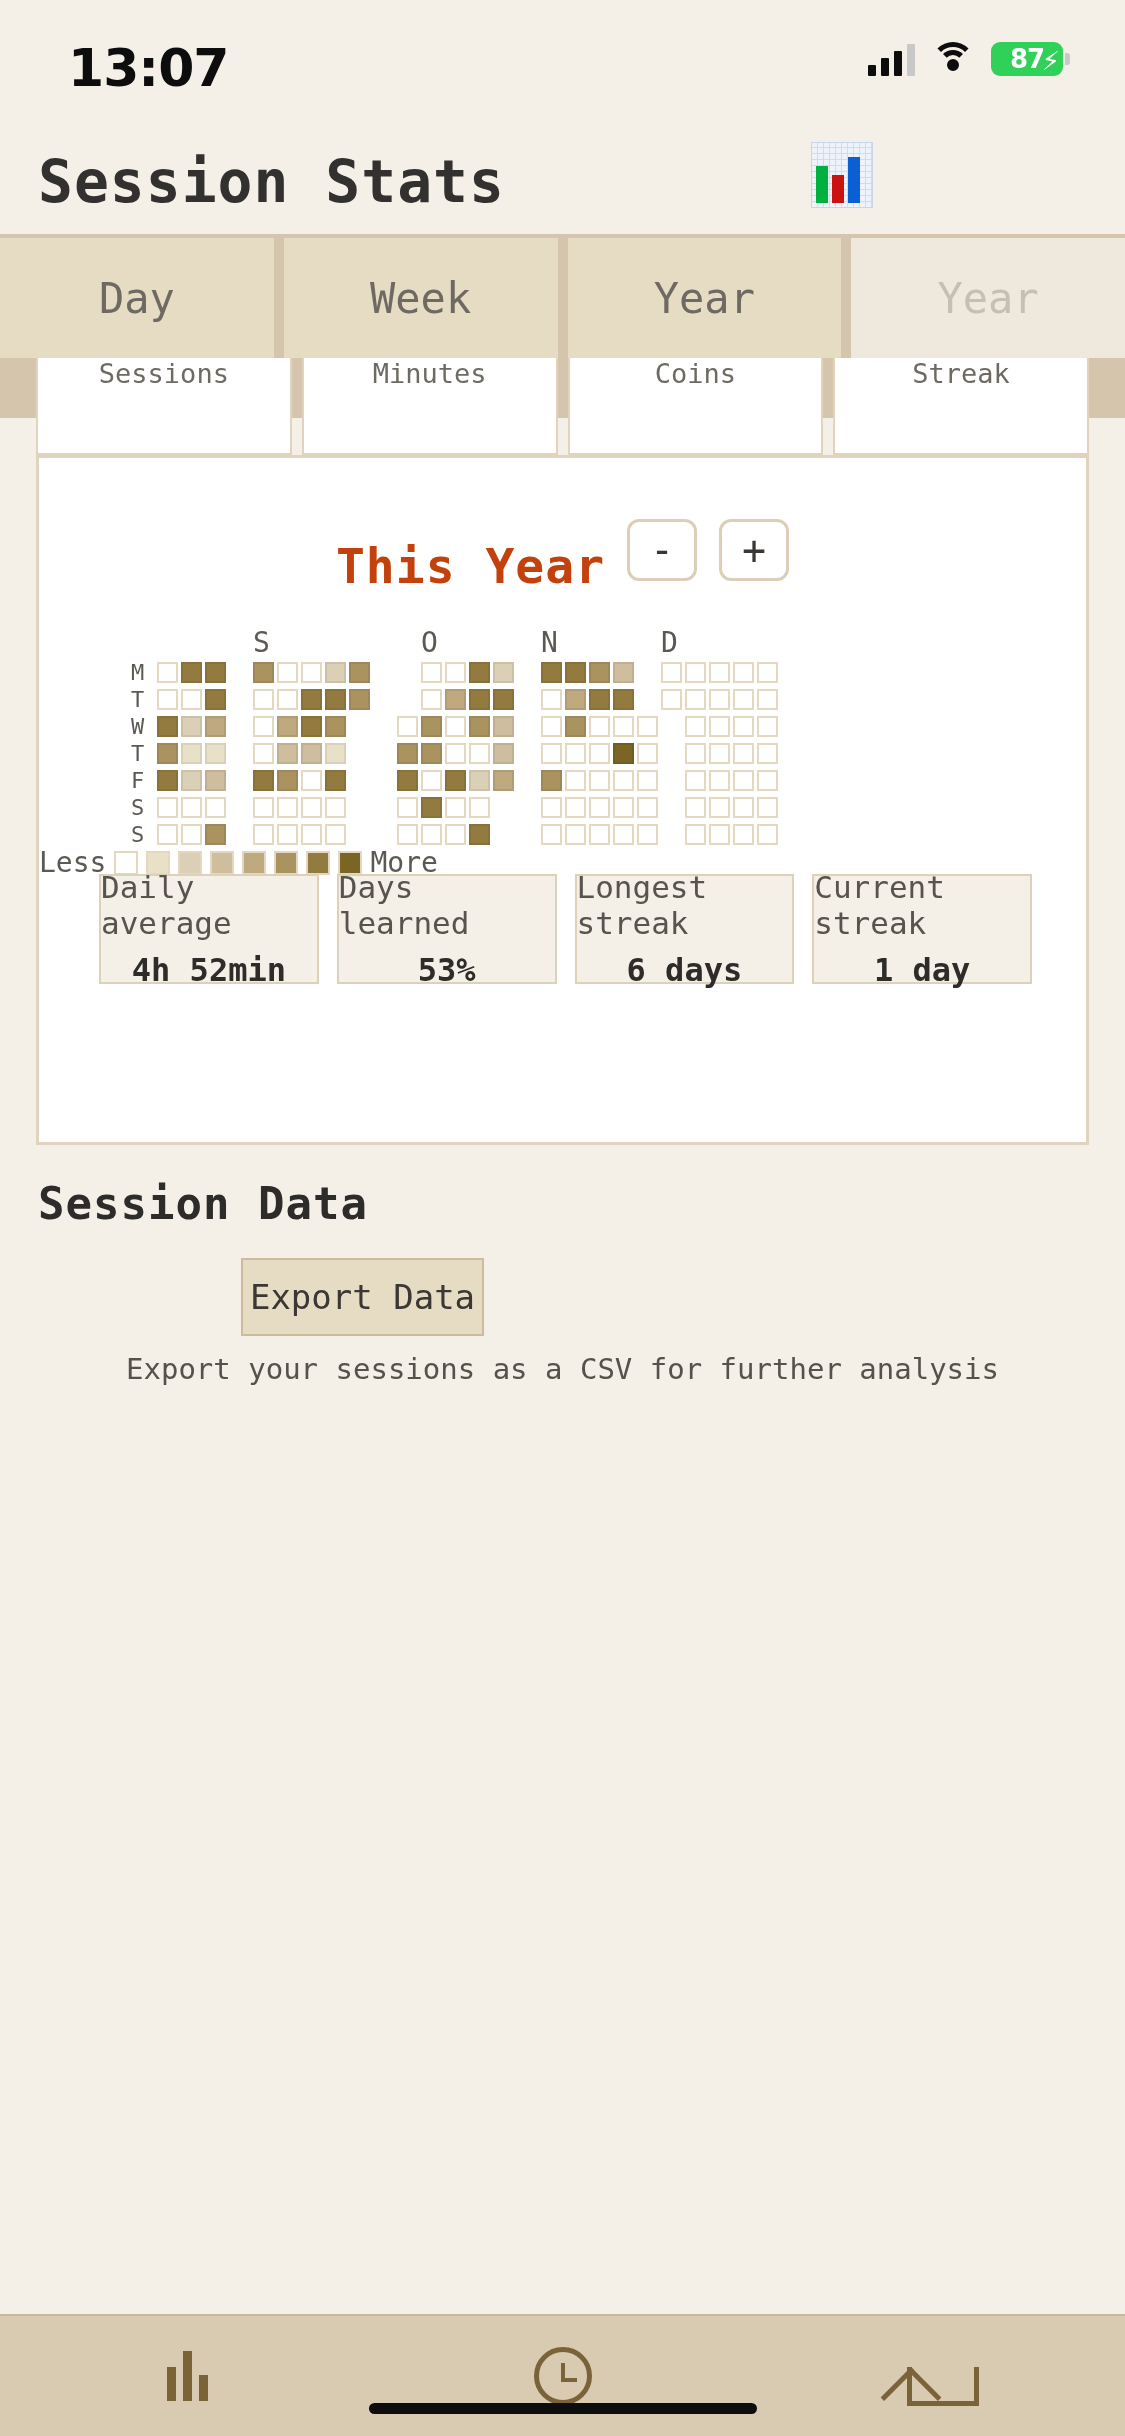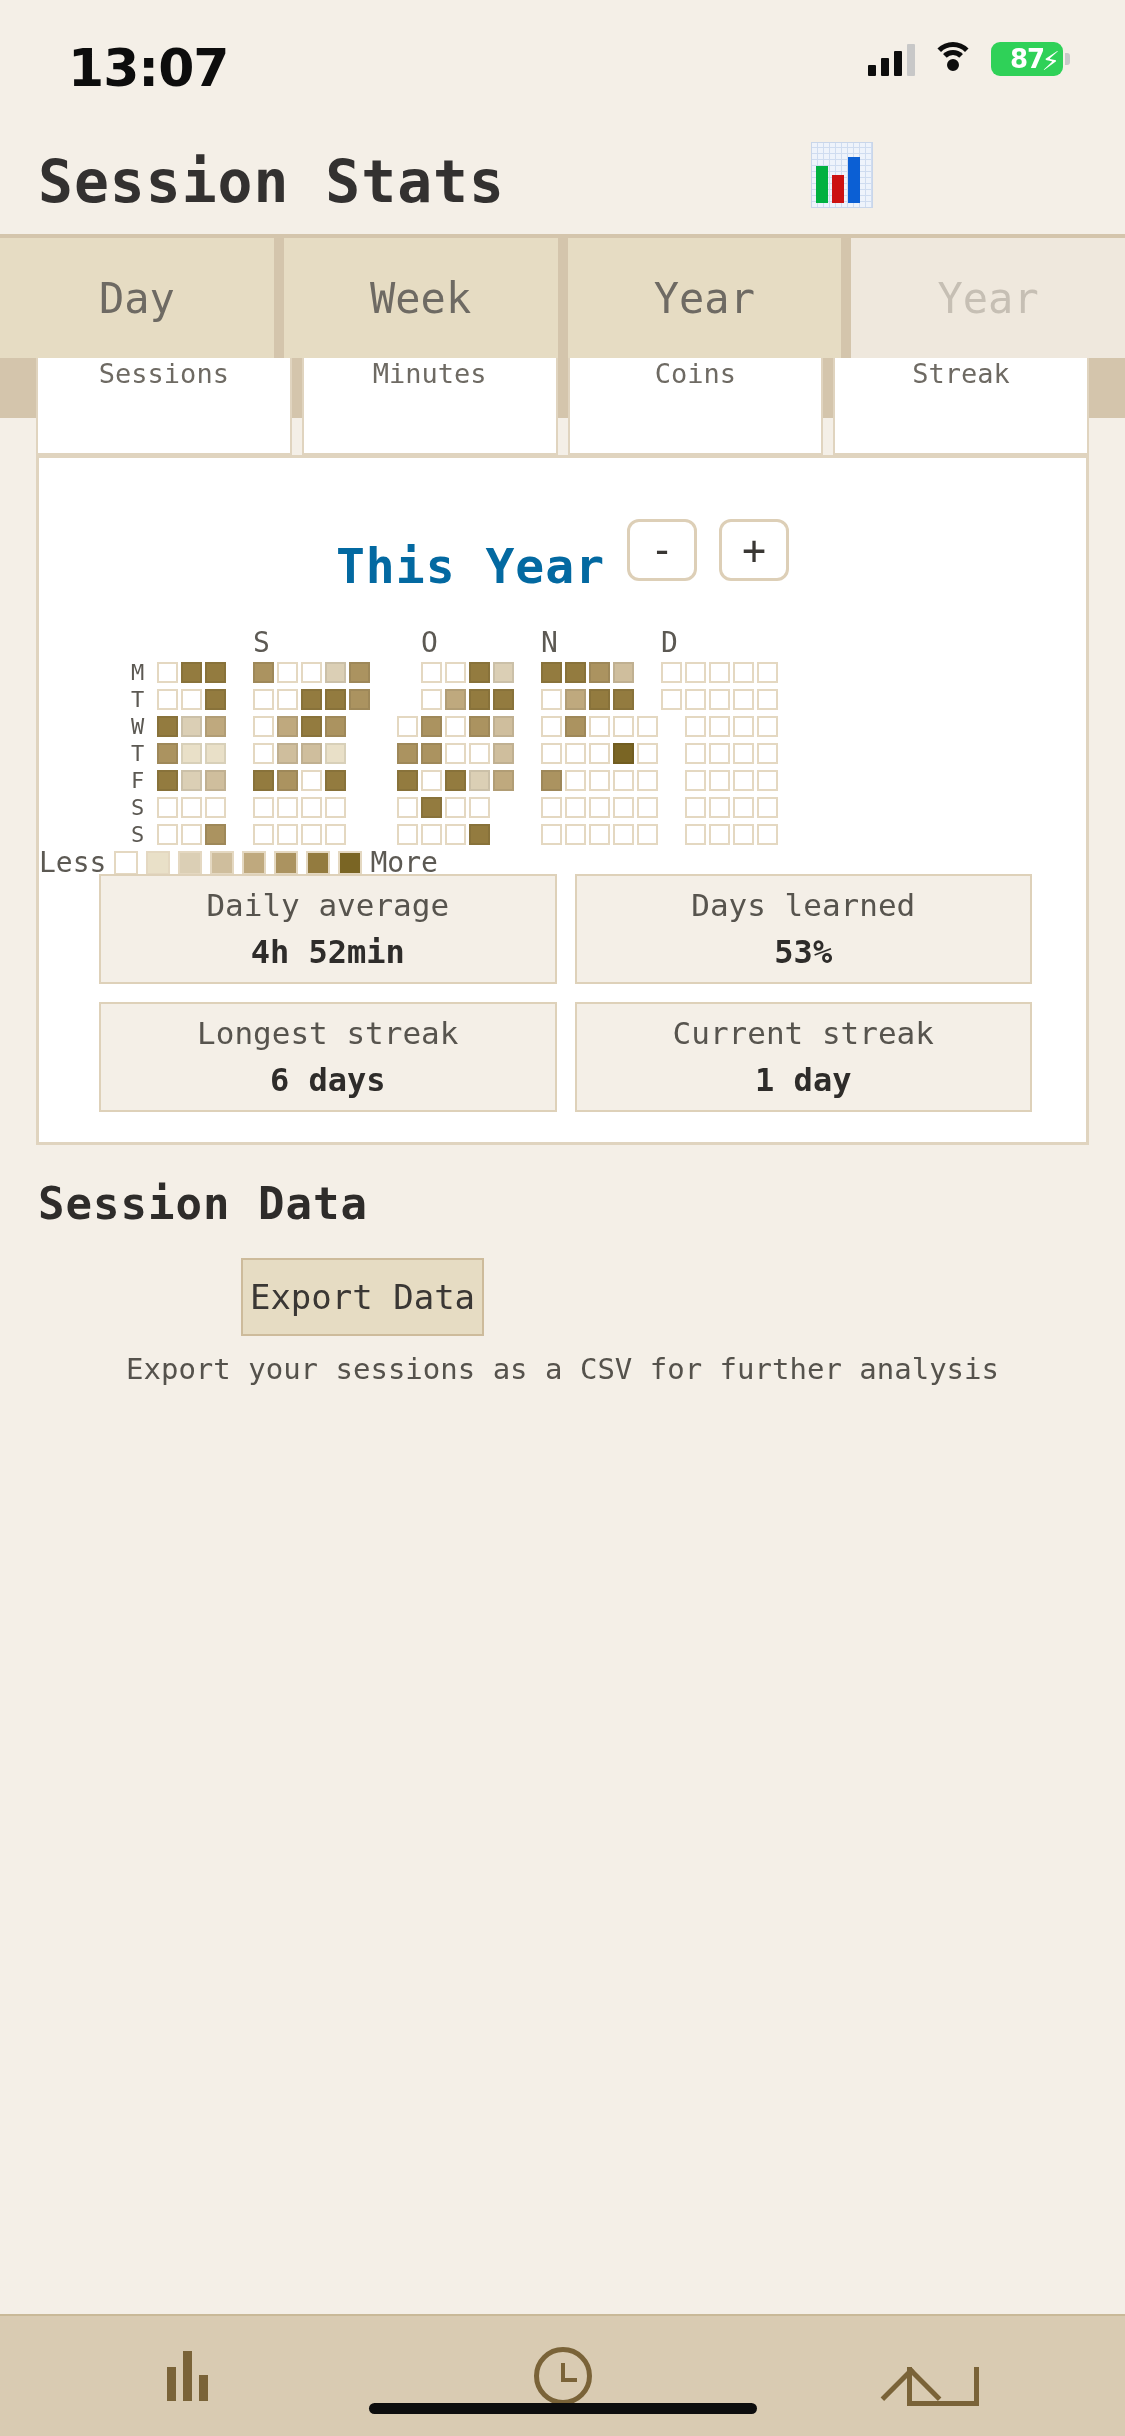--- a/index.html
+++ b/index.html
@@ -70,21 +70,21 @@
          background:#e6dcc3; margin:0 5px; font-size:42px; color:#6e6a63; }
   .tab:first-child { margin-left:0; }
   .tab:last-child { margin-right:0; }
   .tab.active { background:#efe8dd; color:#c6bfb4; }
 
   
   .card { position:absolute; top:455px; left:36px; width:1053px; height:690px;
           background:#ffffff; border:3px solid #e0d4bf; }
   .card-head { display:flex; align-items:center; justify-content:center;
                gap:22px; margin-top:48px; }
-  .card-title { font-size:48px; font-weight:700; color:#0369a1; letter-spacing:1px;margin-top:32px; }
+  .card-title { font-size:48px; font-weight:700; color:#c2410c; letter-spacing:1px;margin-top:32px; }
   .stepbtn { width:70px; height:62px; border:3px solid #ddcfb7; border-radius:12px;
              background:#ffffff; display:flex; align-items:center; justify-content:center;
              font-size:40px; color:#3a3734; font-family:"DejaVu Sans Mono", monospace; }
 
   
   .heat-wrap { position:absolute; top:168px; left:0; width:1053px; }
   .months { position:relative; height:34px; margin-left:118px; }
   .months span { position:absolute; font-size:28px; color:#5c5953; }
   .heat-rows { margin-left:92px; }
   .heat-row { display:flex; align-items:center; height:24px; margin-bottom:3px; }
@@ -94,21 +94,21 @@
   .sp { width:21px; height:21px; background:transparent; border:none; }
 
   
   .legend { position:absolute; top:388px; left:0; width:1053px;
             display:flex; align-items:center; gap:8px; }
   .legend .lbl { font-size:28px; color:#5c5953; }
   .lgcell { width:24px; height:24px; border:2px solid #e4d8c1; }
 
   
   .sumgrid { position:absolute; top:416px; left:60px; width:933px;
-             display:grid; grid-template-columns:1fr 1fr; gap:18px; }
+             display:grid; grid-template-columns:1fr 1fr 1fr 1fr; gap:18px; }
   .sumbox { height:110px; background:#f4efe7; border:2px solid #ded1b9;
             display:flex; flex-direction:column; align-items:center; justify-content:center; gap:10px; }
   .sumbox .k { font-size:31px; color:#57544e; }
   .sumbox .v { font-size:32px; font-weight:700; color:#2e2c2a; }
 
   
   .sd-title { position:absolute; top:1178px; left:38px; font-size:44px;
               font-weight:700; color:#2e2c2a; letter-spacing:1px; }
   .export-btn { position:absolute; top:1258px; left:241px; width:243px; height:78px;
                 background:#e6dcc3; border:2px solid #cdbb9b;

